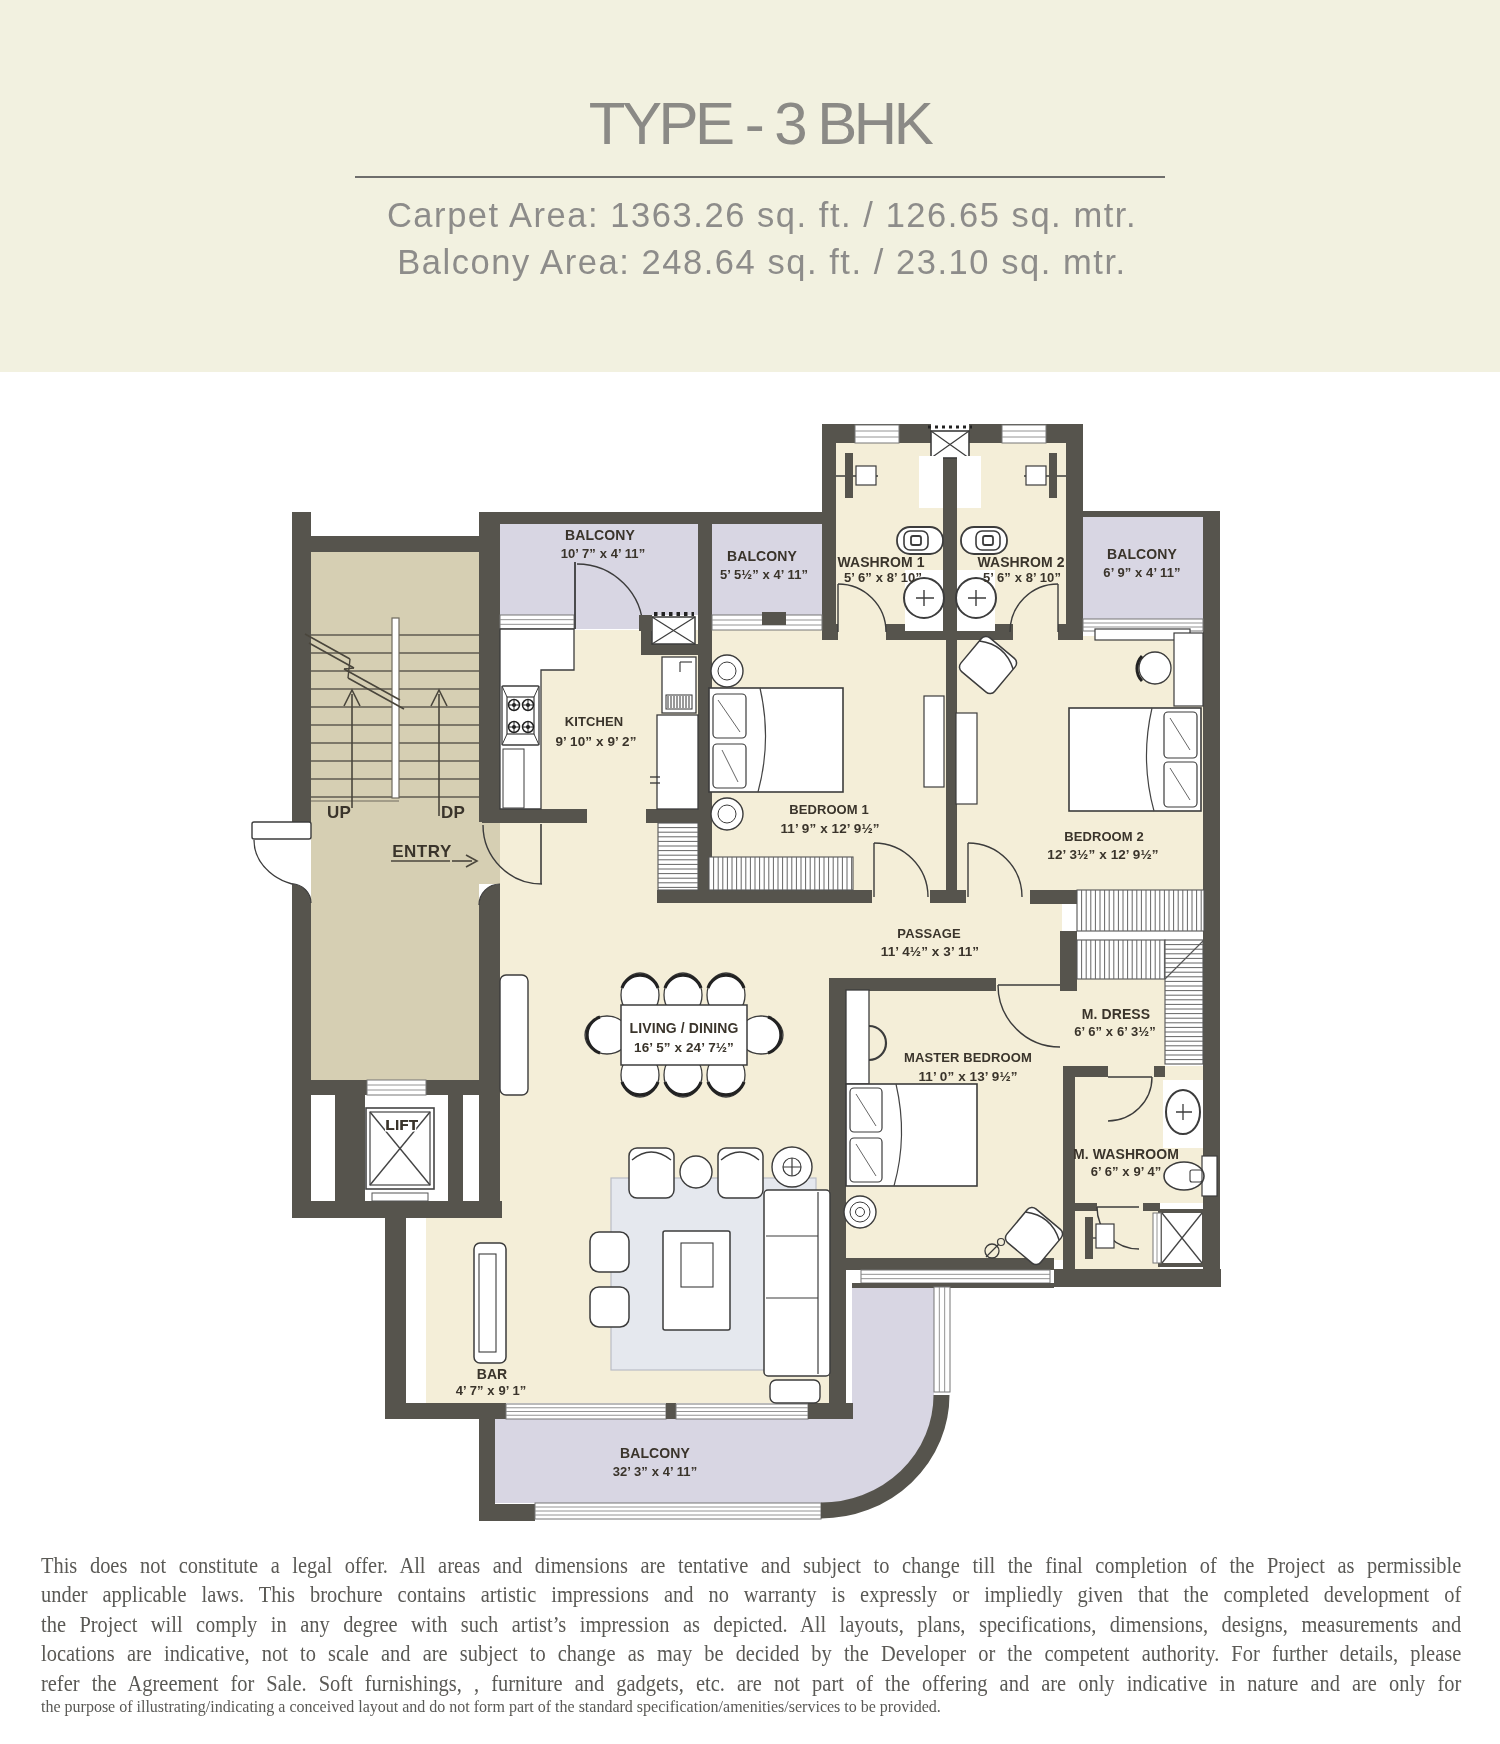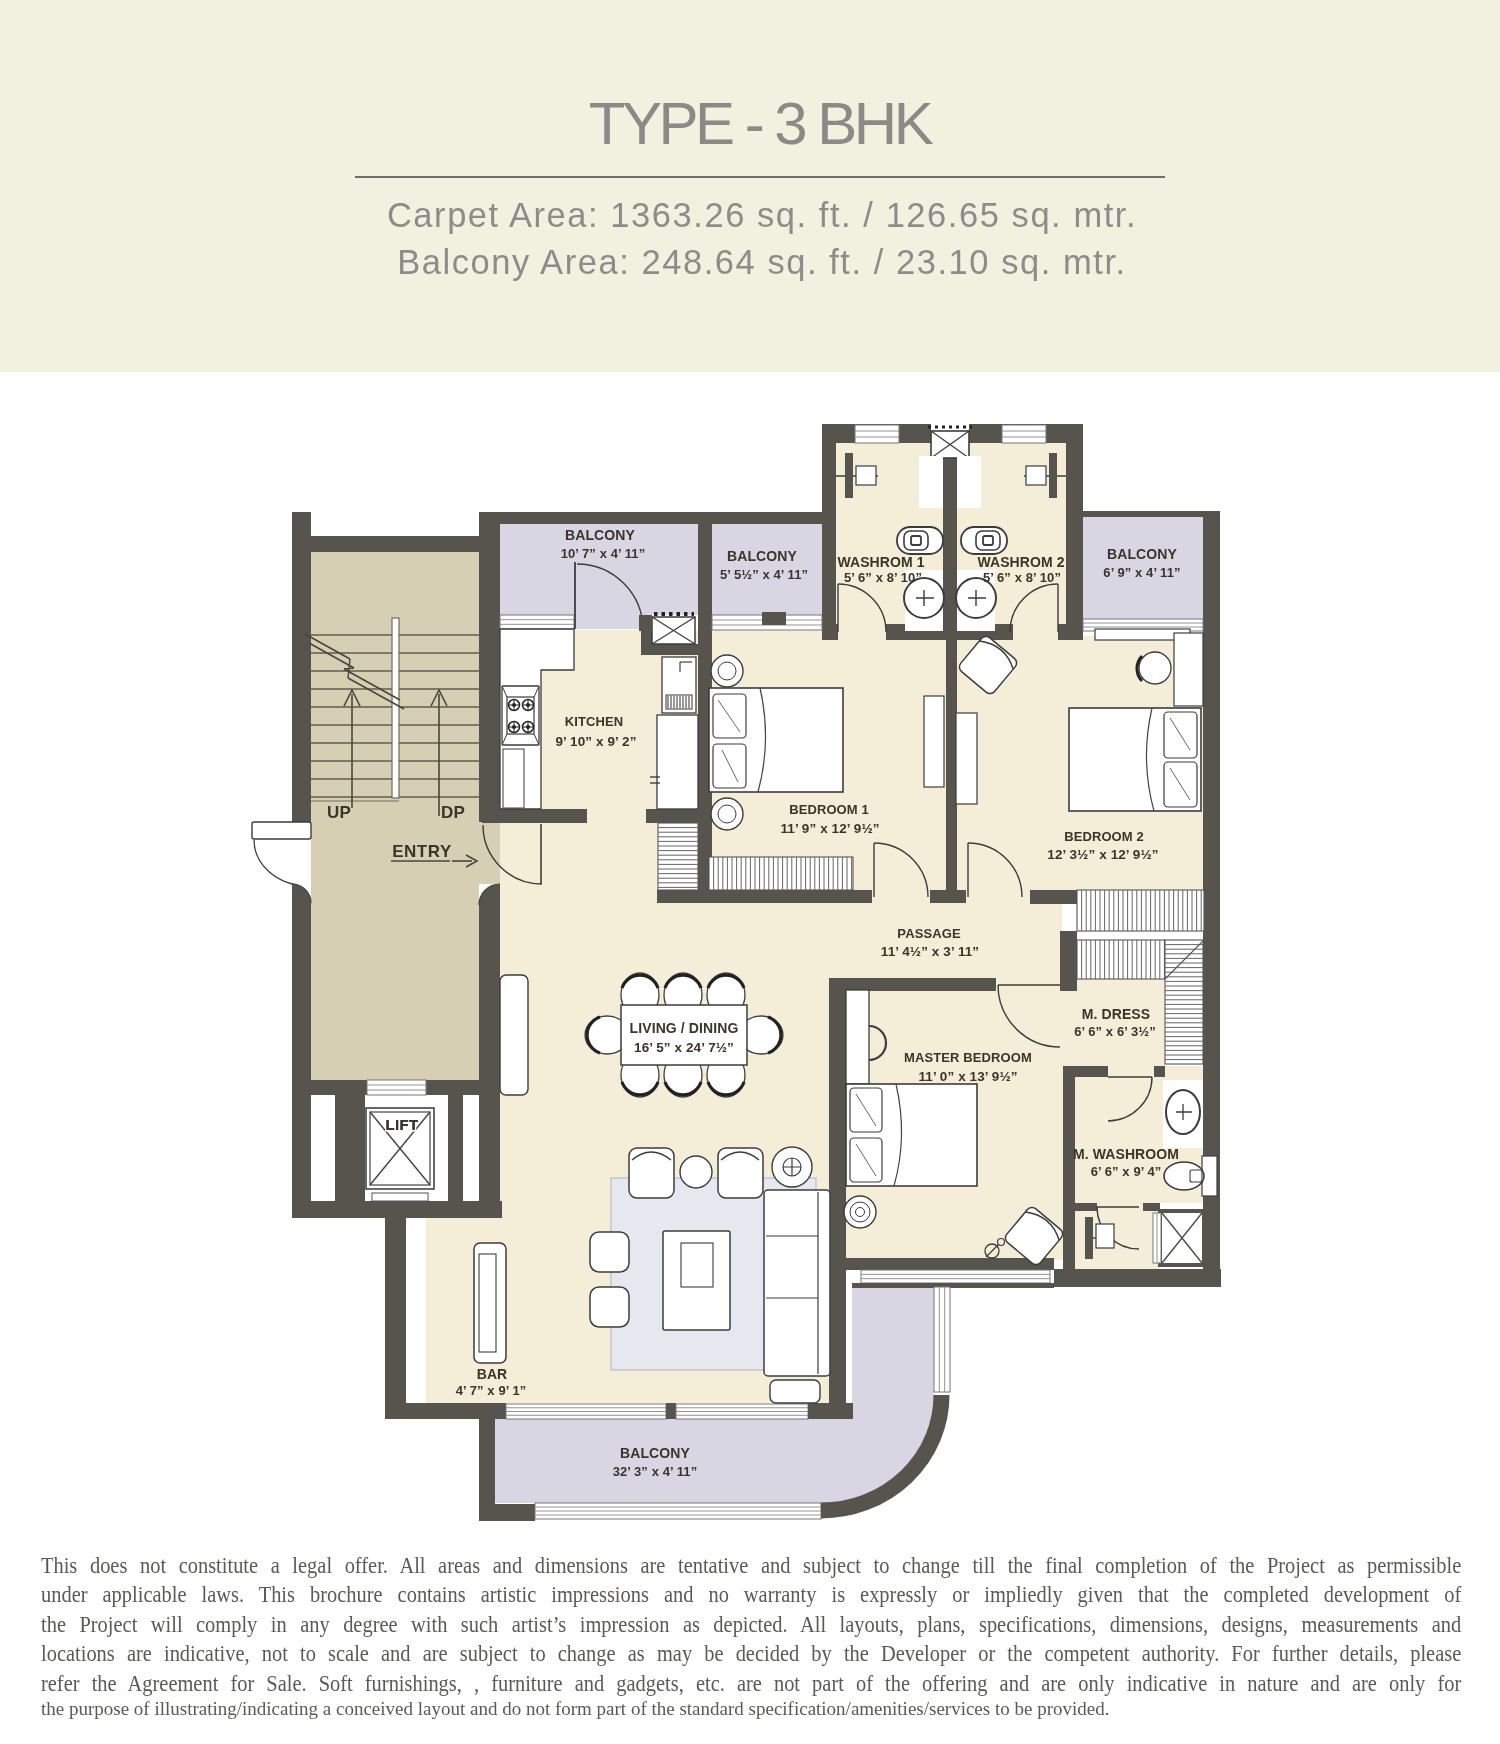--- a/index.html
+++ b/index.html
@@ -1,20 +1,20 @@
 <!DOCTYPE html>
 <html><head><meta charset="utf-8">
 <style>
 html,body{margin:0;padding:0;width:1500px;height:1744px;background:#fff;font-family:"Liberation Sans",sans-serif;overflow:hidden;}
 .band{position:absolute;left:0;top:0;width:1500px;height:372px;background:#f2f1e0;}
 .title{position:absolute;left:0;top:89px;width:1519px;text-align:center;font-size:60px;font-weight:normal;color:#8b8a86;letter-spacing:-3.5px;}
 .rule{position:absolute;left:355px;top:176px;width:810px;height:0;border-top:2px solid #6f6e6c;}
 .area{position:absolute;left:0;width:1524px;text-align:center;font-size:34.5px;color:#8d8c8a;letter-spacing:1.55px;}
 .disc{position:absolute;left:41px;top:1551px;width:1640px;font-family:"Liberation Serif",serif;font-size:23.6px;line-height:29.4px;color:#5a5955;text-align:justify;text-align-last:justify;transform:scaleX(0.866);transform-origin:0 0;}
-.disc2{position:absolute;left:41px;top:1698px;width:1420px;font-family:"Liberation Serif",serif;font-size:19px;color:#5a5955;}
+.disc2{position:absolute;left:41px;top:1698px;width:1420px;font-family:"Liberation Serif",serif;font-size:16px;color:#5a5955;}
 svg{position:absolute;left:0;top:0;}
 </style></head>
 <body>
 
 <div class="band"></div>
 
 <div class="title">TYPE - 3 BHK</div>
 
 <div class="rule"></div>
 

